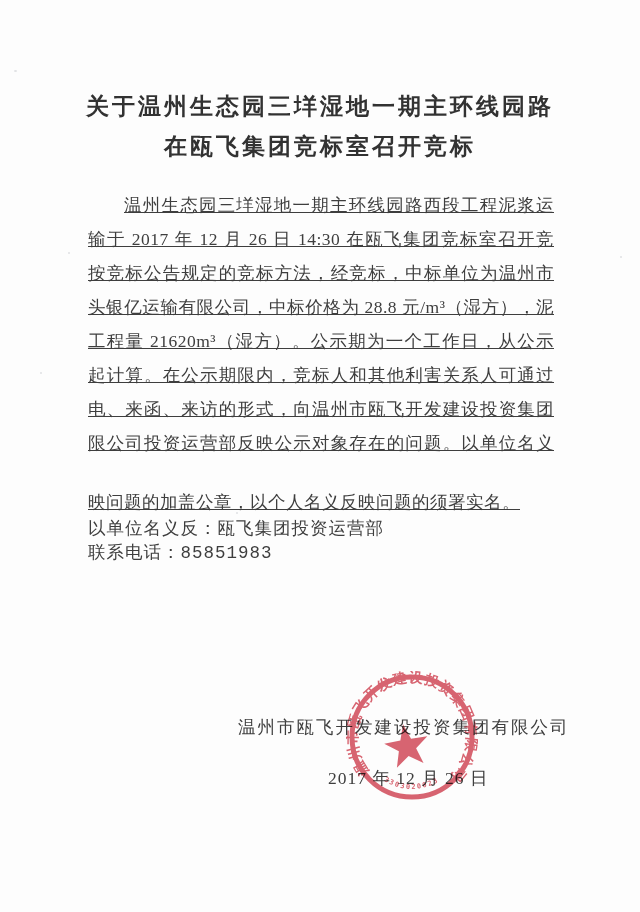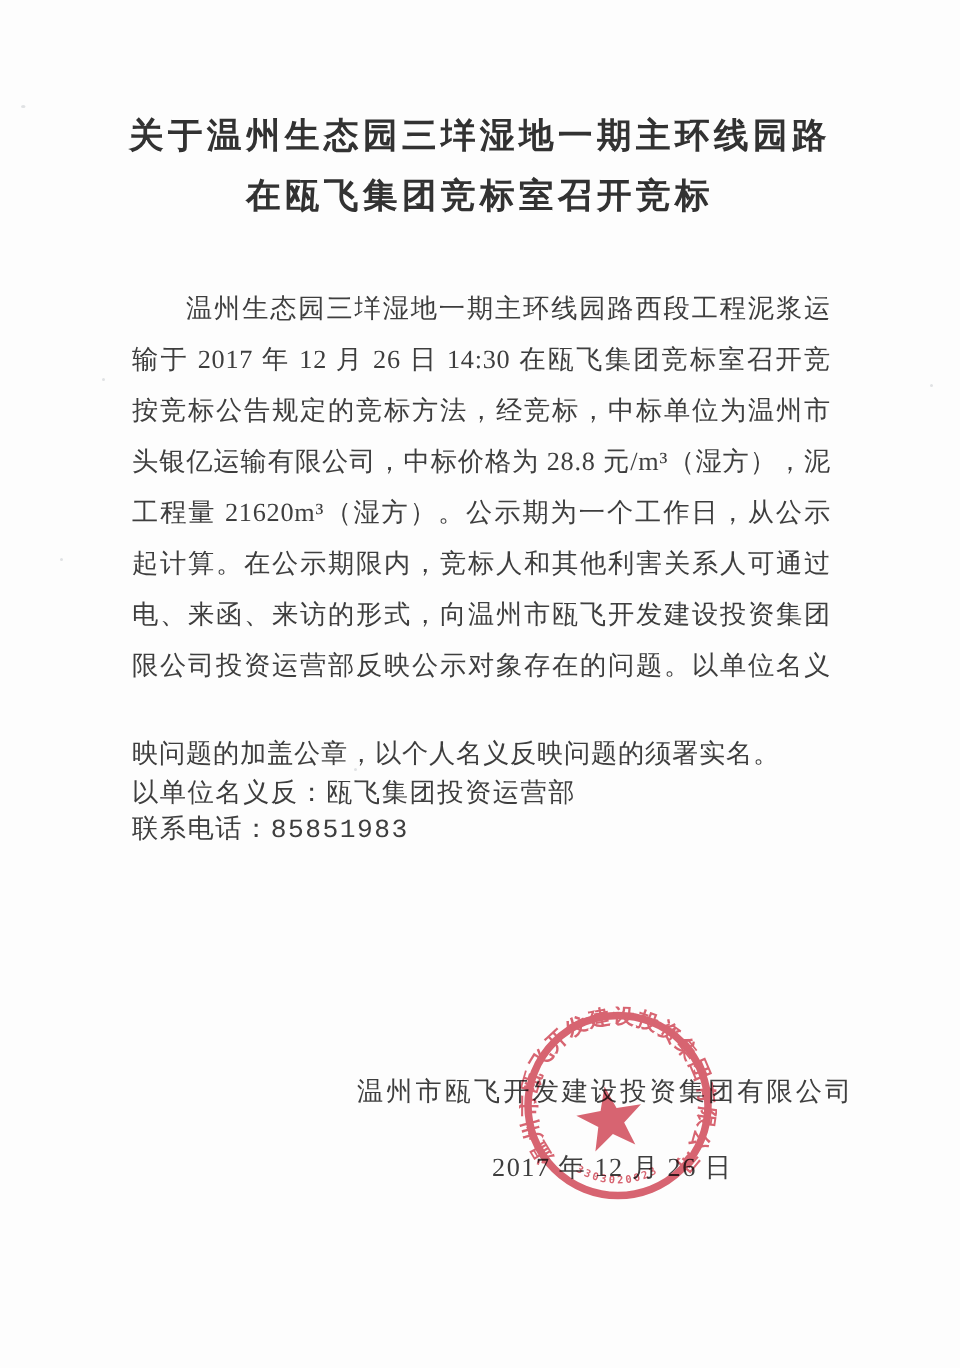--- a/index.html
+++ b/index.html
@@ -9,32 +9,32 @@
     margin:0 auto;
     background:#fdfdfd;
     font-family:"Liberation Serif","DejaVu Serif",serif;
     color:#3d3d3d;
     overflow:hidden;
     box-shadow:0 0 4px rgba(0,0,0,.15);
   }
   
   .title{
     position:absolute;top:71px;left:0;right:0;
-    margin:0;
+    margin:16px;
     text-align:center;
     font-size:23px;font-weight:700;
     line-height:40px;
     letter-spacing:3px;
     color:#323232;
   }
   .title-line{display:block;}
   
   .body-text{
     position:absolute;left:88px;top:188px;width:466px;
-    font-size:17.5px;color:#3e3e3e;
+    font-size:17.5px;color:#3e3e3e;text-decoration:underline;
   }
   .bline{
     height:34px;line-height:34px;
     letter-spacing:.5px;
     text-align:justify;
     text-align-last:justify;
     overflow:hidden;
   }
   .bline.indent{text-indent:36px;}
   .bline.last{text-align-last:left;margin-top:25px;}

